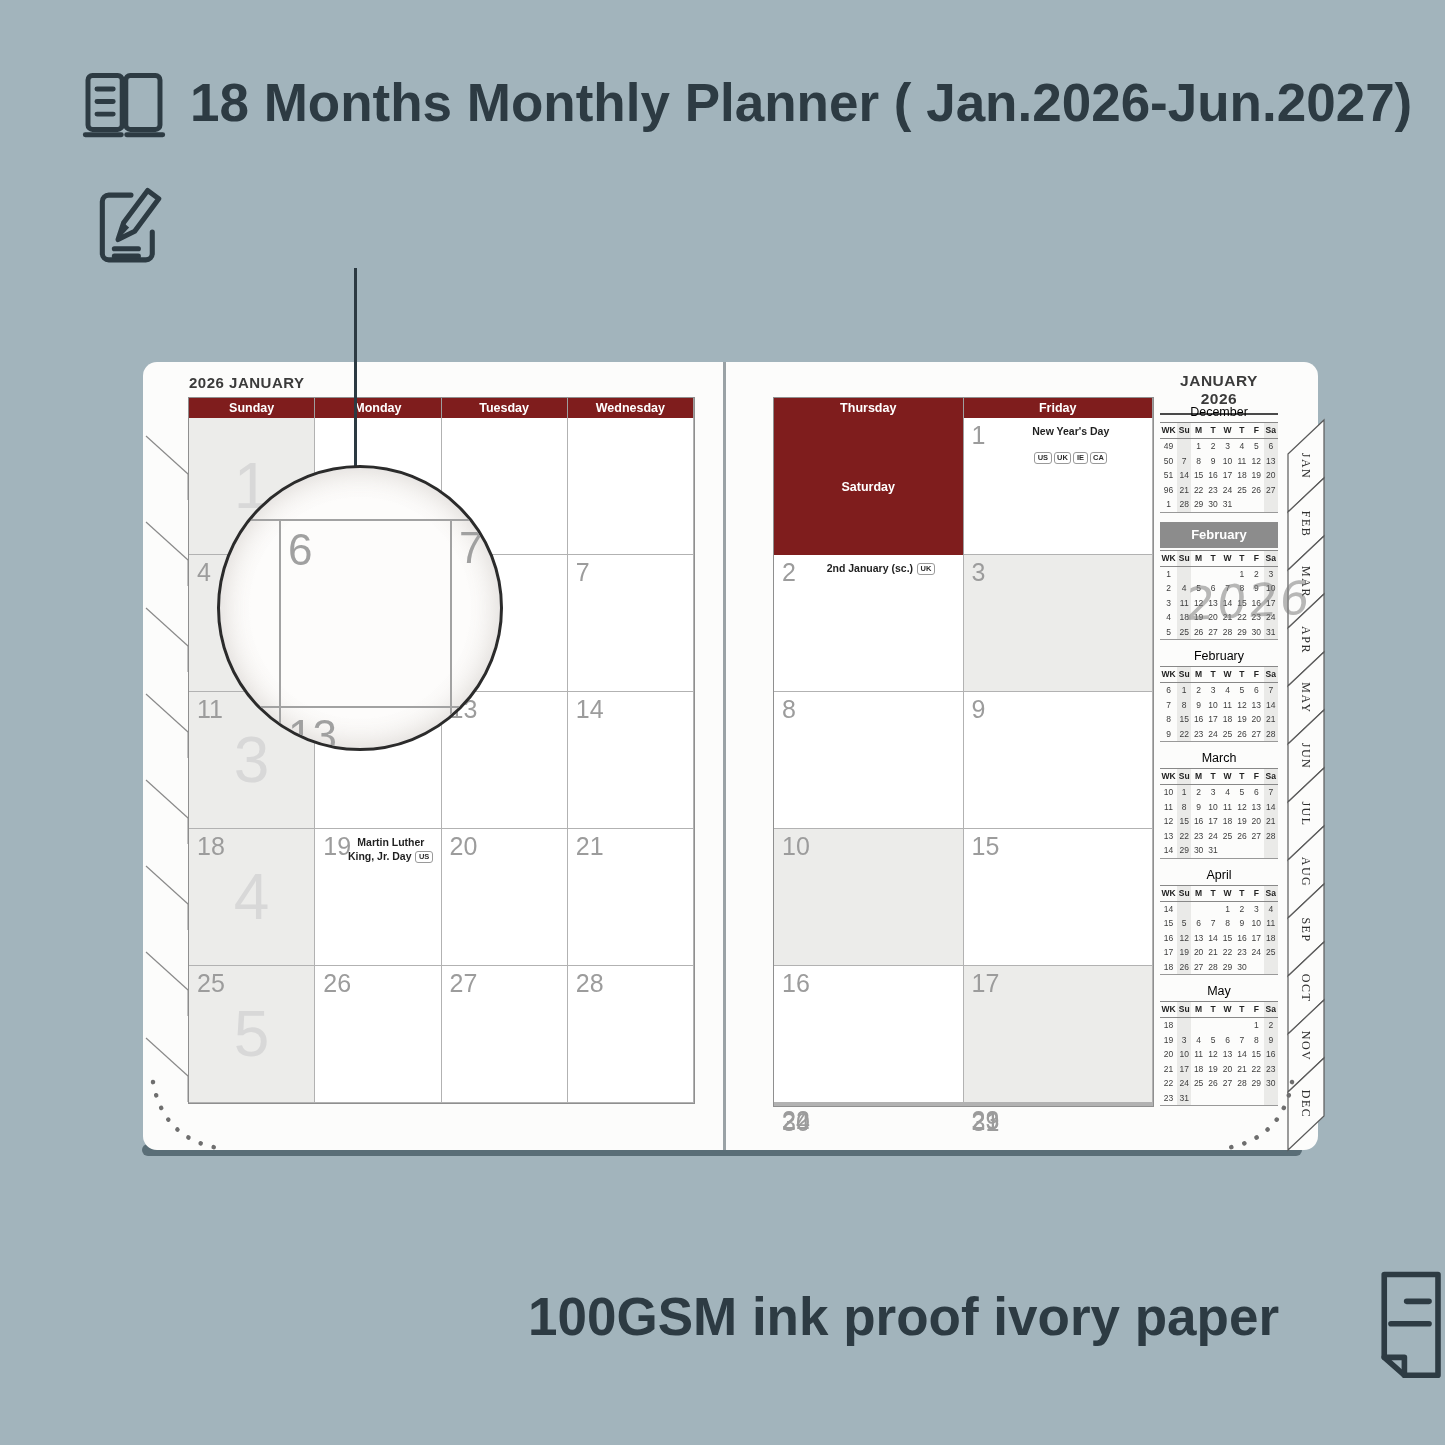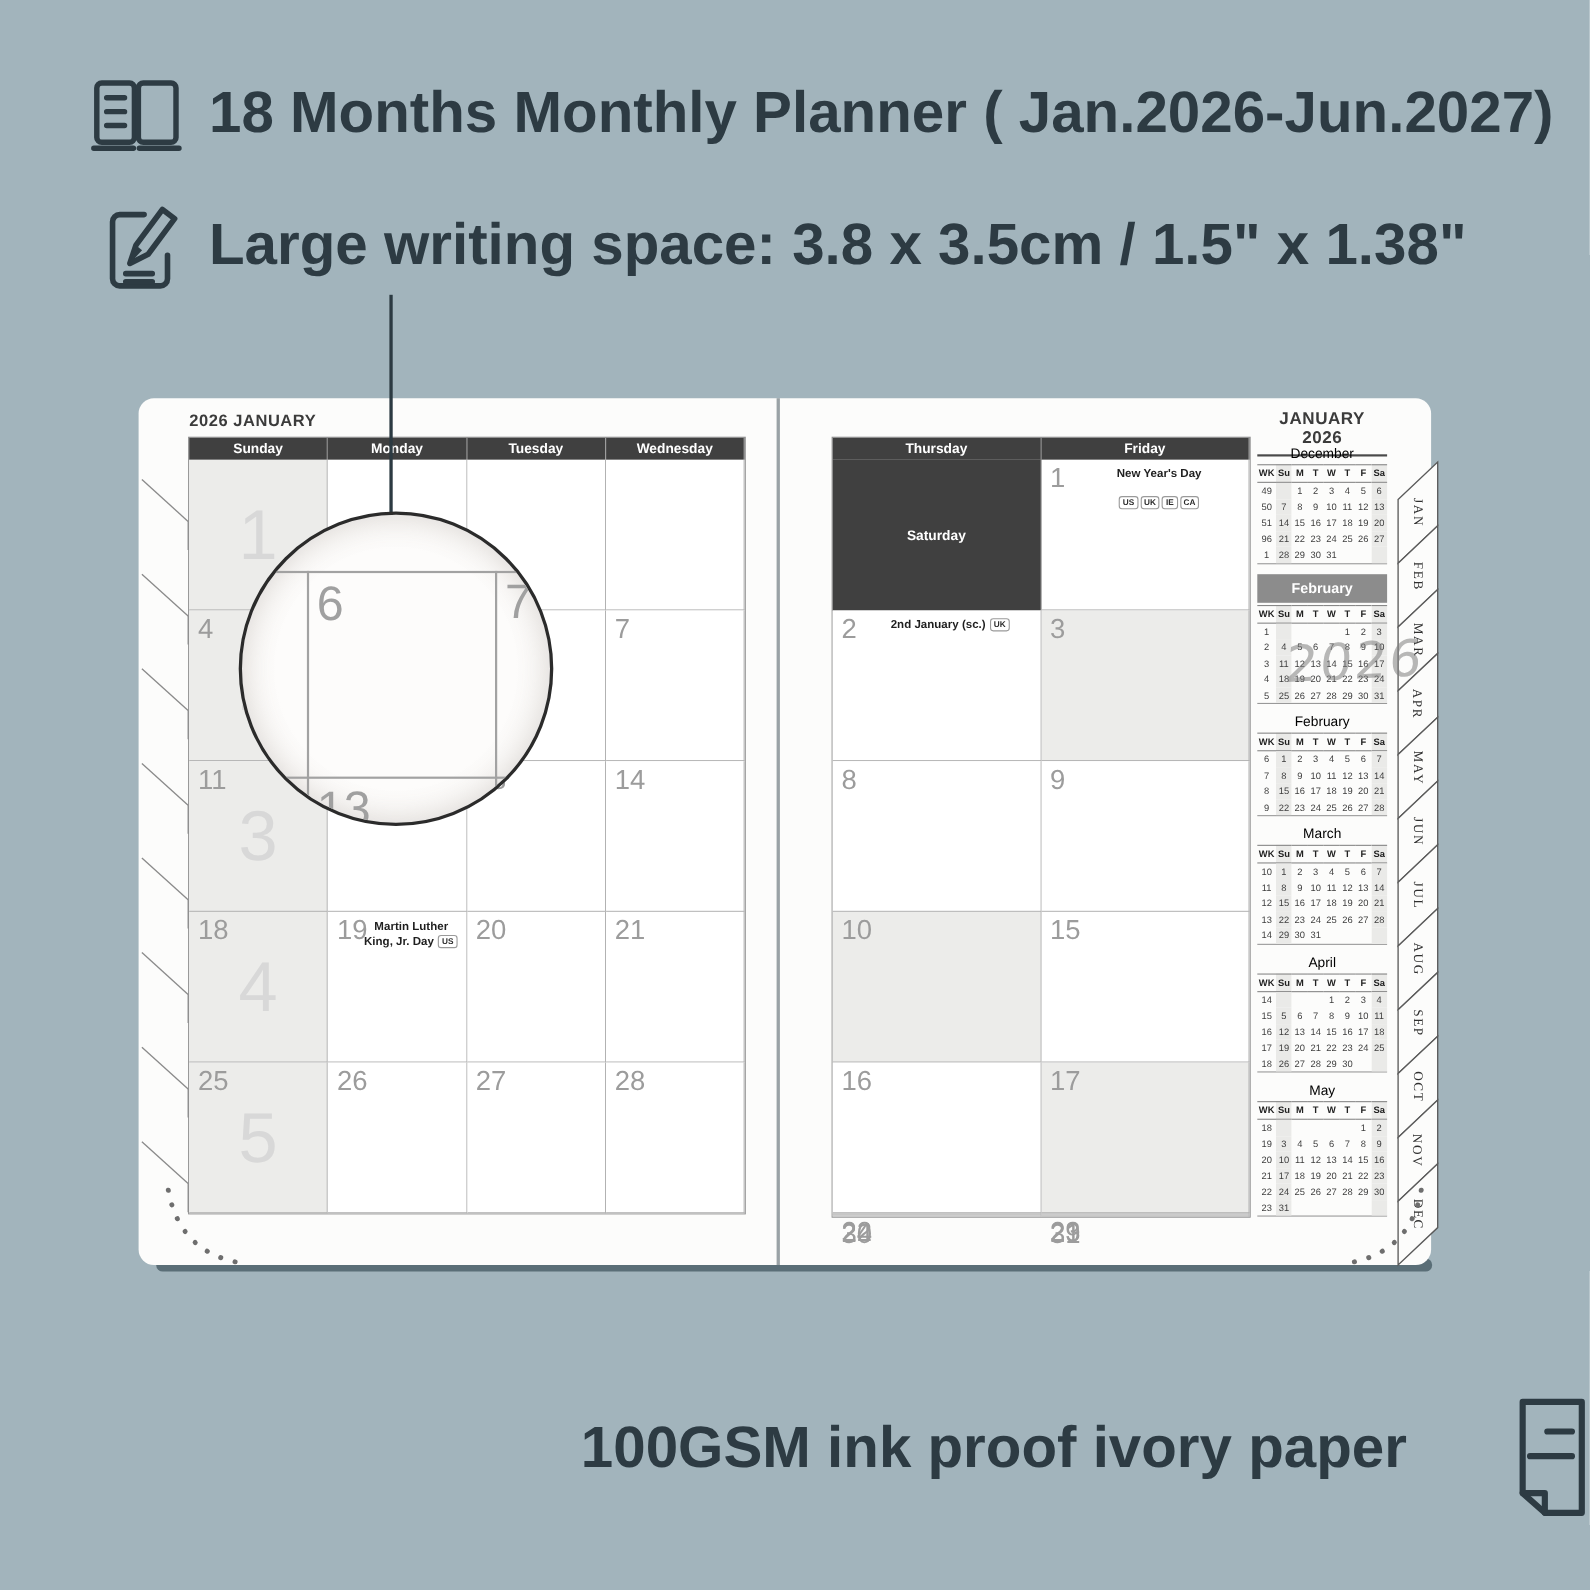--- a/index.html
+++ b/index.html
@@ -7,33 +7,33 @@
           font-family:"Liberation Sans",sans-serif;color:#2d3b43;padding-left:16px;}
   
   .feature-text{position:absolute;font-size:53px;font-weight:600;letter-spacing:0px;color:#2d3b43;white-space:nowrap;}
   .ft1{left:190px;top:72px;}
   .ft2{left:190px;top:192px;}
   .ft3{left:528px;top:1286px;}
   .icon{position:absolute;}
   
   .connector{position:absolute;left:354px;top:268px;width:3px;height:202px;background:#2c3a42;z-index:6;}
   
-  .planner{position:absolute;left:126px;top:362px;width:1175px;height:788px;background:#fcfcfb;
+  .planner{position:absolute;left:143px;top:362px;width:1175px;height:788px;background:#fcfcfb;
            border-radius:14px;z-index:2;}
   .planner-shadow{position:absolute;left:142px;top:1144px;width:1160px;height:12px;background:#5a6e77;
            border-radius:6px;z-index:1;}
   .spine{position:absolute;left:580px;top:0;width:3px;height:100%;background:#9aa2a6;}
   .page-title-left{position:absolute;left:46px;top:12px;font-size:15px;font-weight:bold;color:#3b3b3b;letter-spacing:.5px;}
   .page-title-right{position:absolute;left:1017px;top:10px;width:118px;text-align:center;font-size:15.5px;
            font-weight:bold;color:#3b3b3b;letter-spacing:.5px;border-bottom:2px solid #4a4a4a;padding-bottom:5px;}
   
   .main-grid{position:absolute;display:grid;border:1.5px solid #8f8f8f;background:#fff;}
   .grid-left{left:45px;top:35px;width:505px;grid-template-columns:repeat(4,1fr);grid-template-rows:20px repeat(5,137px);}
   .grid-right{left:630px;top:35px;width:379px;grid-template-columns:repeat(2,1fr);grid-template-rows:20px repeat(5,137px);}
-  .hcell{background:#404040;color:#fff;font-size:12.5px;font-weight:bold;display:flex;align-items:center;
+  .hcell{background:#7f1d1d;color:#fff;font-size:12.5px;font-weight:bold;display:flex;align-items:center;
          justify-content:center;border-right:1px solid #9e9e9e;}
   .cell{position:relative;border-right:1px solid #b2b2b2;border-bottom:1px solid #b2b2b2;background:#fff;}
   .cell.shade{background:#ececea;}
   .datenum{position:absolute;top:5px;left:8px;font-size:25px;color:#9c9c9c;line-height:1;}
   .weeknum{position:absolute;inset:0;display:flex;align-items:center;justify-content:center;
            font-size:64px;color:#d8d8d8;}
   .holiday{position:absolute;left:28px;right:2px;top:7px;text-align:center;font-size:10.5px;font-weight:bold;
            color:#1f1f1f;line-height:1.3;}
   .badge{display:inline-block;border:1px solid #9a9a9a;border-radius:3px;padding:0 2.5px;font-size:7.5px;
          font-weight:bold;color:#2c2c2c;background:#fff;line-height:10px;vertical-align:1px;margin:0 1px;}
@@ -84,21 +84,20 @@
   <div class="feature-text ft1">18 Months Monthly Planner ( Jan.2026-Jun.2027)</div>
 
   <svg class="icon" style="left:94px;top:172px;" width="74" height="98" viewBox="0 0 80 100">
     <g fill="none" stroke="#2d3b43" stroke-width="5.5" stroke-linecap="round" stroke-linejoin="round">
       <path d="M40,22 H16 a7,7 0 0 0 -7,7 v56 a7,7 0 0 0 7,7 h40 a7,7 0 0 0 7,-7 V62"></path>
       <path d="M26,70 L32,52 L58,17 L70,26 L44,61 Z"></path>
       <path d="M26,70 L32,52 L38,57 Z" fill="#2d3b43" stroke="none"></path>
       <path d="M22,80 h26 M22,88 h26"></path>
     </g>
   </svg>
-  <div class="feature-text ft2">Large writing space: 3.8 x 3.5cm / 1.5" x 1.38"</div>
 
   <div class="feature-text ft3">100GSM ink proof ivory paper</div>
   <svg class="icon" style="left:1370px;top:1270px;" width="80" height="112" viewBox="0 0 70 100">
     <g fill="none" stroke="#2d3b43" stroke-width="5" stroke-linecap="round" stroke-linejoin="round">
       <path d="M12,4 H60 V94 H30 L12,78 Z"></path>
       <path d="M12,78 H30 V94"></path>
       <path d="M32,28 h20 M18,48 h34"></path>
     </g>
   </svg>
 

